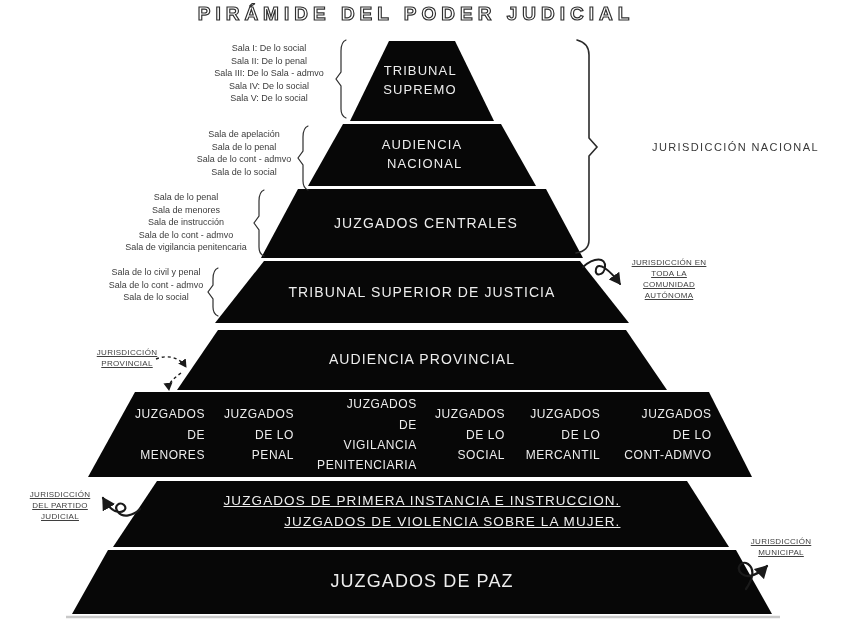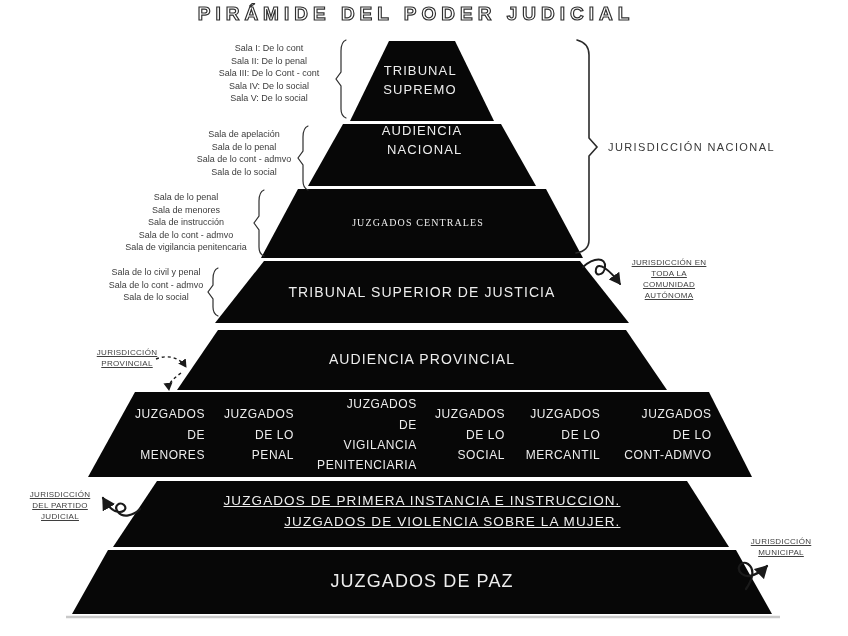--- a/index.html
+++ b/index.html
@@ -28,21 +28,21 @@
   .salas{
     text-align:center;color:#3c3c3c;font-size:9px;line-height:1.4;
     white-space:nowrap;
   }
   
   .juris{
     text-align:center;color:#3f3f3f;font-size:8px;line-height:1.38;
     letter-spacing:0.3px;white-space:pre-line;text-decoration:underline;
   }
   .juris-nacional{
-    color:#383838;font-size:11px;letter-spacing:1.4px;white-space:nowrap;
+    color:#383838;font-size:11px;letter-spacing:1.4px;white-space:nowrap;margin-left:44px;
   }
   svg{position:absolute;left:0;top:0;}
 </style>
 </head>
 <body>
 
 <div id="stage">
 
   <svg width="848" height="636" viewBox="0 0 848 636">
     <defs>
@@ -77,23 +77,23 @@
     <path d="M 140,509 C 133,516 123,518 118,512 C 113,506 120,501 124,505 C 128,509 123,514 115,511 C 110,509 106,503 103,498" stroke="#1a1a1a" stroke-width="2.2" fill="none" stroke-linecap="round" marker-end="url(#ah)"></path>
     <path d="M 746,589 C 753,579 755,569 748,564 C 741,560 735,568 742,574 C 748,579 759,574 767,566" stroke="#1a1a1a" stroke-width="2.2" fill="none" stroke-linecap="round" marker-end="url(#ah)"></path>
   </svg>
 
   <div class="abs title">
     <span>PIRÁMIDE DEL PODER JUDICIAL</span>
   </div>
 
   <div class="abs lvl" style="left:350px;top:44px;width:140px;height:74px;font-size:13px;">TRIBUNAL
 SUPREMO</div>
-  <div class="abs lvl" style="left:320px;top:112px;width:204px;height:58px;font-size:13px;">AUDIENCIA
+  <div class="abs lvl" style="left:320px;top:126px;width:204px;height:58px;font-size:13px;">AUDIENCIA
 NACIONAL</div>
-  <div class="abs lvl" style="left:276px;top:191px;width:284px;height:64px;font-size:10px;font-family:Liberation Serif, serif;">JUZGADOS CENTRALES</div>
+  <div class="abs lvl" style="left:284px;top:191px;width:284px;height:64px;font-size:14px;">JUZGADOS CENTRALES</div>
   <div class="abs lvl" style="left:240px;top:262px;width:364px;height:60px;font-size:14px;">TRIBUNAL SUPERIOR DE JUSTICIA</div>
   <div class="abs lvl" style="left:210px;top:330px;width:424px;height:58px;font-size:14px;">AUDIENCIA PROVINCIAL</div>
 
   <div class="abs lvl small" style="left:118px;top:393px;width:104px;height:84px;font-size:12px;">JUZGADOS
 DE
 MENORES</div>
   <div class="abs lvl small" style="left:211px;top:393px;width:96px;height:84px;font-size:12px;">JUZGADOS
 DE LO
 PENAL</div>
   <div class="abs lvl small" style="left:305px;top:393px;width:124px;height:84px;font-size:12px;">JUZGADOS
@@ -108,23 +108,23 @@
 MERCANTIL</div>
   <div class="abs lvl small" style="left:610px;top:393px;width:116px;height:84px;font-size:12px;">JUZGADOS
 DE LO
 CONT-ADMVO</div>
 
   <div class="abs lvl" style="left:184px;top:482px;width:476px;height:60px;font-size:13.5px;line-height:1.55;text-decoration:underline;">JUZGADOS DE PRIMERA INSTANCIA E INSTRUCCION.
 JUZGADOS DE VIOLENCIA SOBRE LA MUJER.</div>
   <div class="abs lvl" style="left:150px;top:552px;width:544px;height:58px;font-size:18px;">JUZGADOS DE PAZ</div>
 
   <div class="abs salas" style="left:174px;top:42px;width:190px;">
-    <div>Sala I: De lo cont</div>
+    <div>Sala I: De lo social</div>
     <div>Sala II: De lo penal</div>
-    <div>Sala III: De lo Cont - cont</div>
+    <div>Sala III: De lo Sala - admvo</div>
     <div>Sala IV: De lo social</div>
     <div>Sala V: De lo social</div>
   </div>
   <div class="abs salas" style="left:149px;top:128px;width:190px;">
     <div>Sala de apelación</div>
     <div>Sala de lo penal</div>
     <div>Sala de lo cont - admvo</div>
     <div>Sala de lo social</div>
   </div>
   <div class="abs salas" style="left:91px;top:191px;width:190px;">

